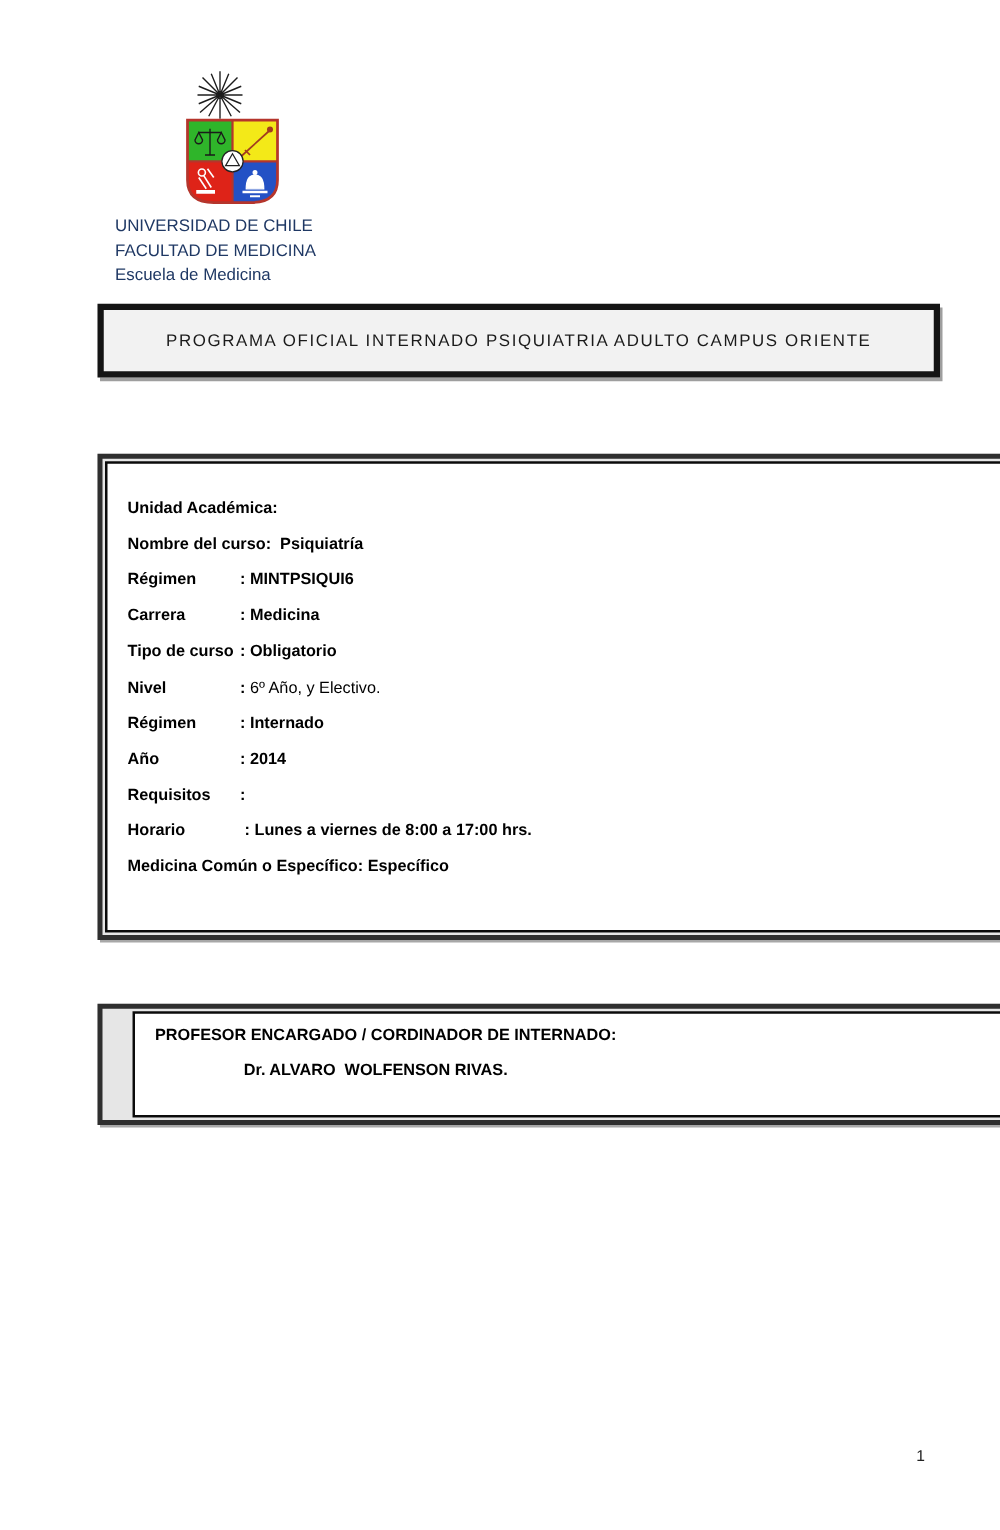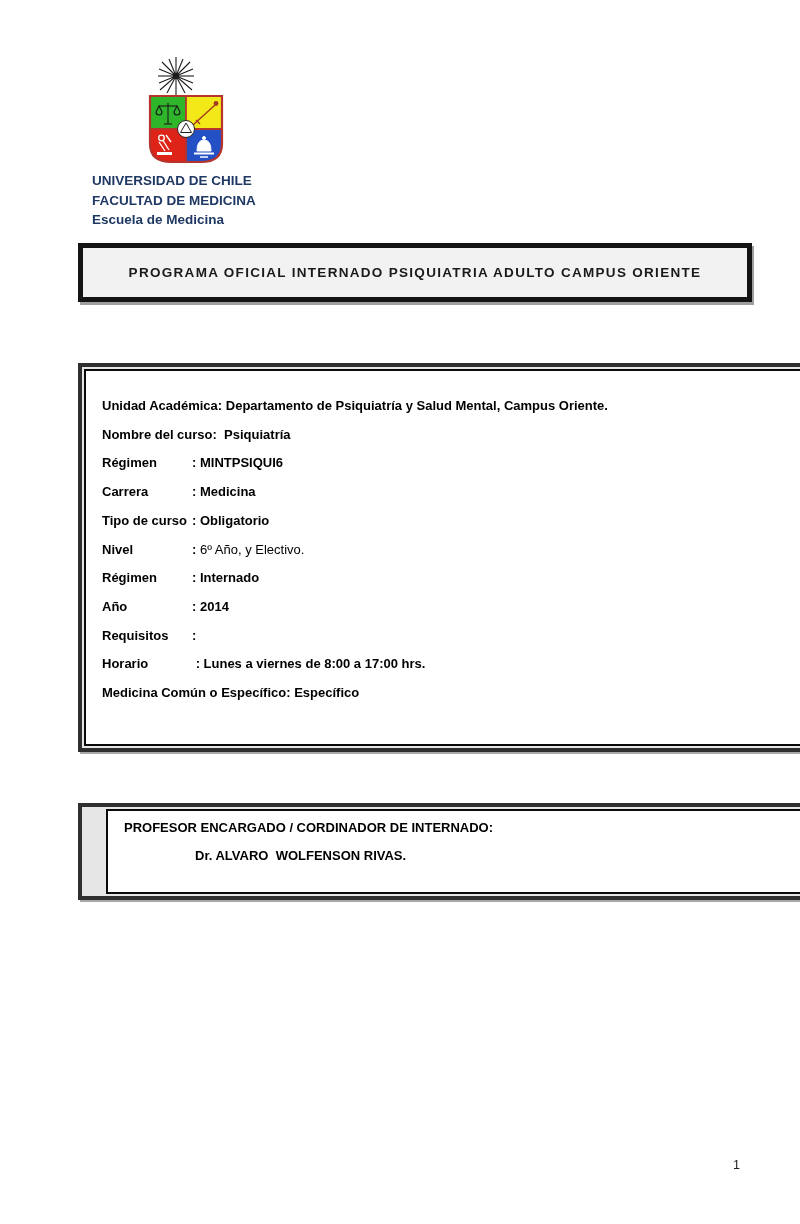--- a/index.html
+++ b/index.html
@@ -2,27 +2,27 @@
 <html><head>
 <meta charset="utf-8">
 <style>
   html,body{margin:0;padding:0;}
   body{
     width:800px;height:1224px;background:#ffffff;position:relative;overflow:hidden;
     font-family:"Liberation Sans",sans-serif;color:#000;
   }
   .crest{position:absolute;left:138px;top:56px;width:96px;height:110px;}
   .letterhead{position:absolute;left:92px;top:171px;}
-  .letterhead .lh-line{font-size:13.5px;font-weight:bold;color:#1f3864;line-height:19.5px;}
+  .letterhead .lh-line{font-size:13.5px;font-weight:normal;color:#1f3864;line-height:19.5px;}
   .title-banner{
     position:absolute;left:78px;top:243px;width:674px;height:59px;box-sizing:border-box;
     border:5px solid #141414;background:#f2f2f2;box-shadow:2px 3px 0 #9e9e9e;
     display:flex;align-items:center;justify-content:center;
   }
-  .title-banner .tb-text{font-size:13.5px;font-weight:bold;letter-spacing:1.3px;color:#1a1a1a;white-space:nowrap;text-align:right;}
+  .title-banner .tb-text{font-size:13.5px;font-weight:normal;letter-spacing:1.3px;color:#1a1a1a;white-space:nowrap;text-align:right;}
   .box3d{
     position:absolute;left:78px;width:786px;box-sizing:border-box;
     border:4px solid #2f2f2f;background:#e6e6e6;padding:2px;box-shadow:2px 2px 0 #a8a8a8;
   }
   .box3d .inner{border:2px solid #0a0a0a;background:#ffffff;width:100%;height:100%;box-sizing:border-box;}
   .course-box{top:363px;height:389px;}
   .prof-box{top:803px;height:97px;padding-left:24px;}
   .course-rows{padding:21px 12px 0 16px;}
   .crow{display:flex;line-height:28.7px;font-size:13px;font-weight:bold;}
   .crow .lbl{flex:0 0 90px;white-space:pre-wrap;}
@@ -110,21 +110,20 @@
 <div class="title-banner">
   <span class="tb-text">PROGRAMA OFICIAL INTERNADO PSIQUIATRIA ADULTO CAMPUS ORIENTE</span>
 </div>
 
 <div class="box3d course-box">
   <div class="inner">
     <div class="course-rows">
 
       <div class="crow inline">
         <span class="lbl">Unidad Académica:</span>
-        <span class="val"> Departamento de Psiquiatría y Salud Mental, Campus Oriente.</span>
       </div>
 
       <div class="crow inline">
         <span class="lbl">Nombre del curso:</span>
         <span class="val">  Psiquiatría</span>
       </div>
 
       <div class="crow">
         <span class="lbl">Régimen</span>
         <span class="val">: MINTPSIQUI6</span>

